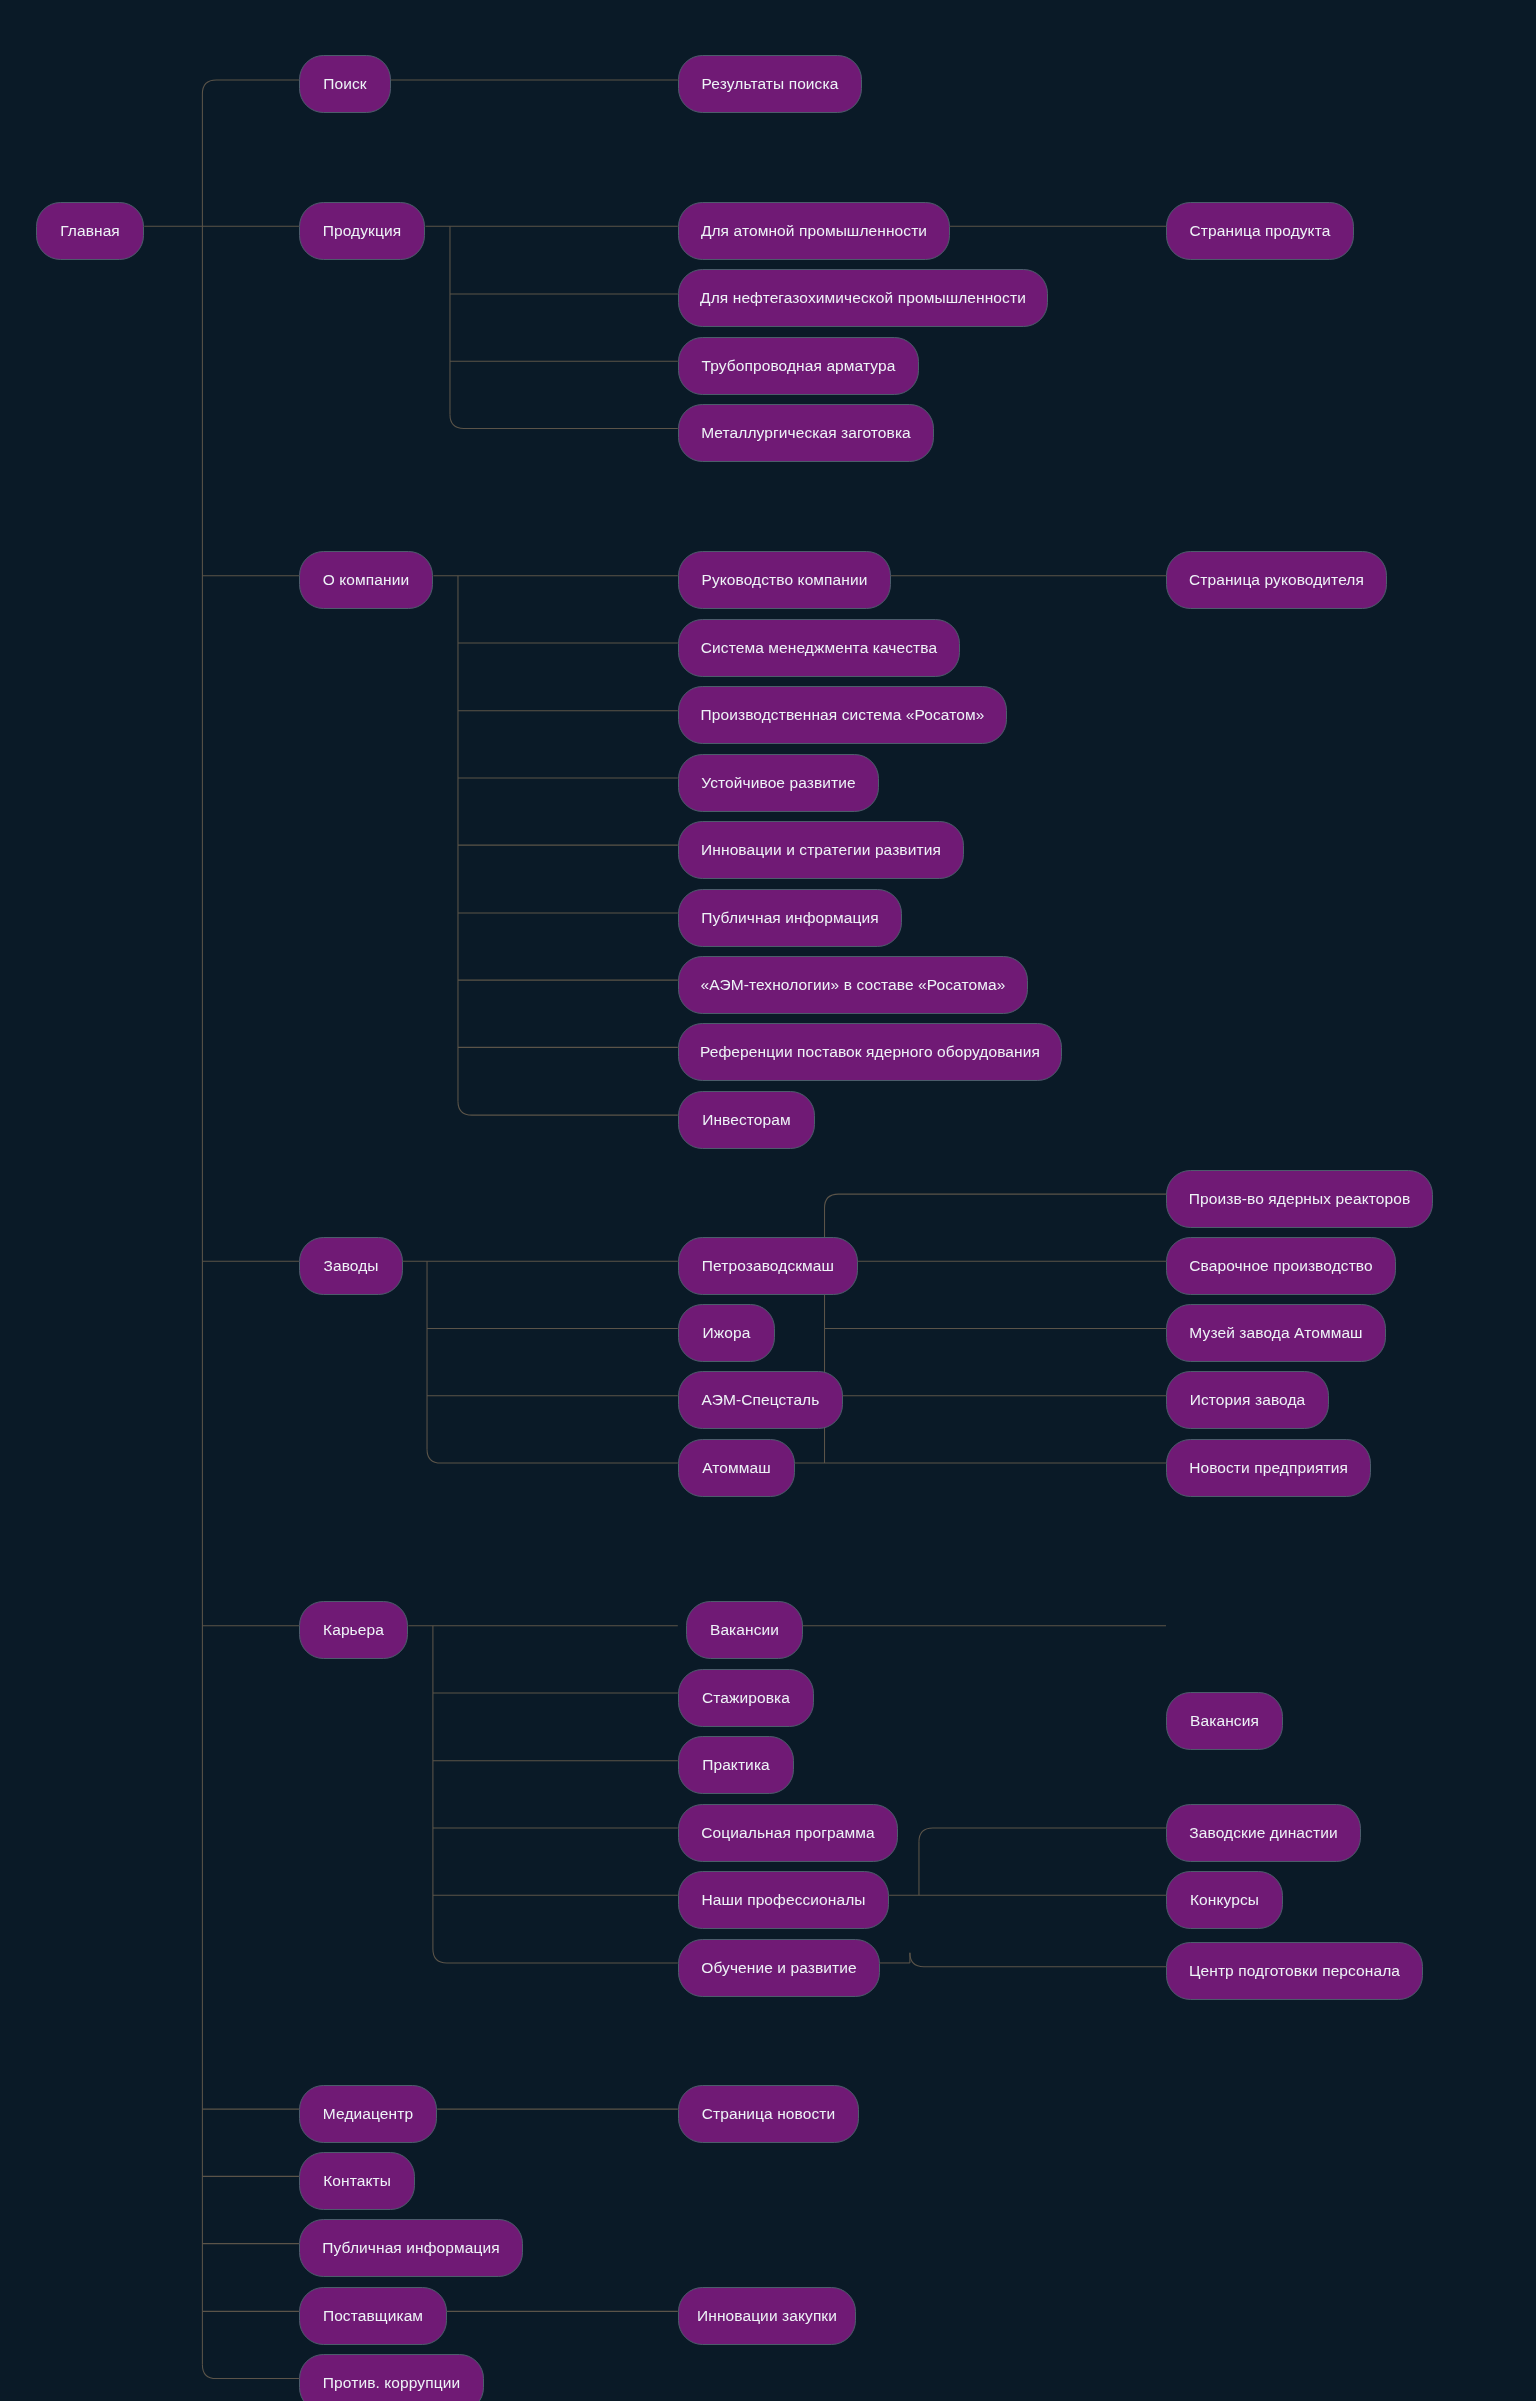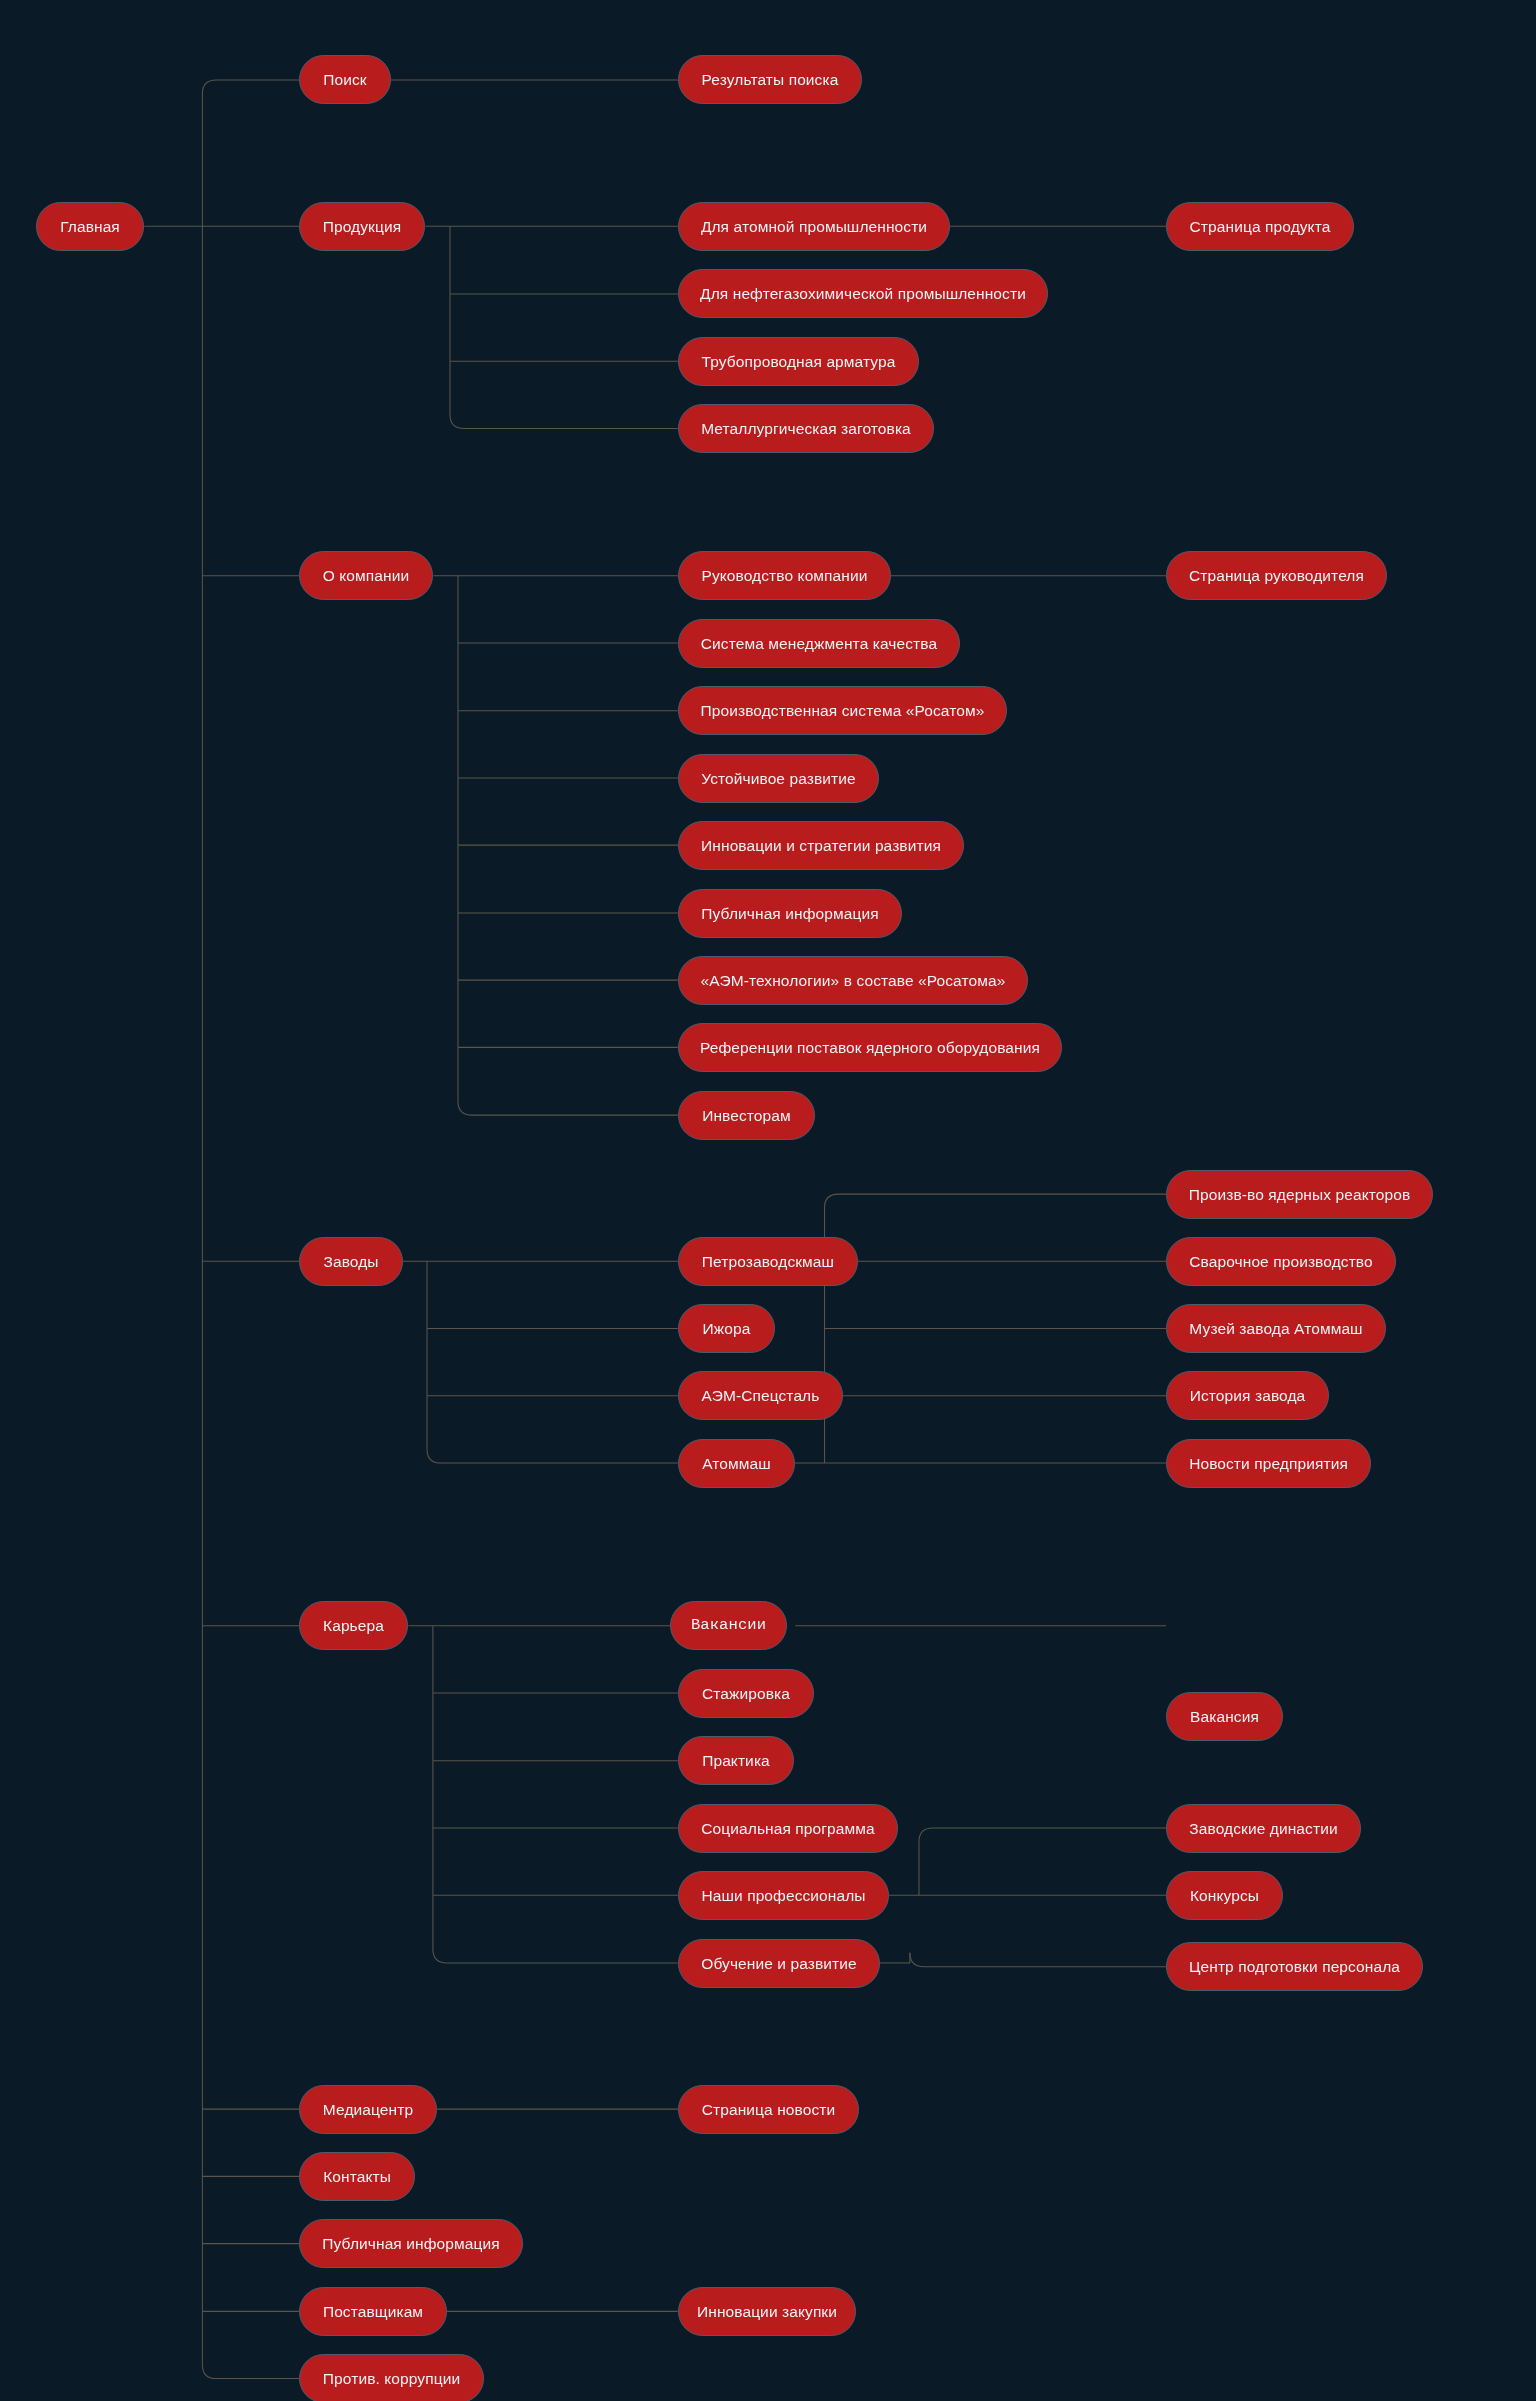--- a/index.html
+++ b/index.html
@@ -23,24 +23,24 @@
     width: 1537px;
     height: 2401px;
     pointer-events: none;
   }
   .node {
     position: absolute;
     box-sizing: border-box;
     display: flex;
     align-items: center;
     justify-content: center;
-    height: 49px;
+    height: 58px;
     border: 1.1px solid #4c5c6b;
     border-radius: 24.5px;
-    background: #b91c1c;
+    background: #701a75;
     color: #eef3f7;
     font-size: 15.5px;
     letter-spacing: 0.1px;
     white-space: nowrap;
     padding: 0 23.5px;
     line-height: 1;
   }
   .node-label {
     display: block;
   }
@@ -194,21 +194,21 @@
       </div>
       <div class="node" style="left: 1166px; top: 1371px; width: 163px;">
         <span class="node-label">История завода</span>
       </div>
       <div class="node" style="left: 1166px; top: 1439px; width: 205px;">
         <span class="node-label">Новости предприятия</span>
       </div>
       <div class="node" style="left: 299px; top: 1601px; width: 109px;">
         <span class="node-label">Карьера</span>
       </div>
-      <div class="node" style="left: 670px; top: 1601px; width: 117px; font-family: Liberation Mono, monospace;">
+      <div class="node" style="left: 686px; top: 1601px; width: 117px;">
         <span class="node-label">Вакансии</span>
       </div>
       <div class="node" style="left: 1166px; top: 1692px; width: 117px; text-align: center;">
         <span class="node-label">Вакансия</span>
       </div>
       <div class="node" style="left: 678px; top: 1669px; width: 136px;">
         <span class="node-label">Стажировка</span>
       </div>
       <div class="node" style="left: 678px; top: 1736px; width: 116px;">
         <span class="node-label">Практика</span>

